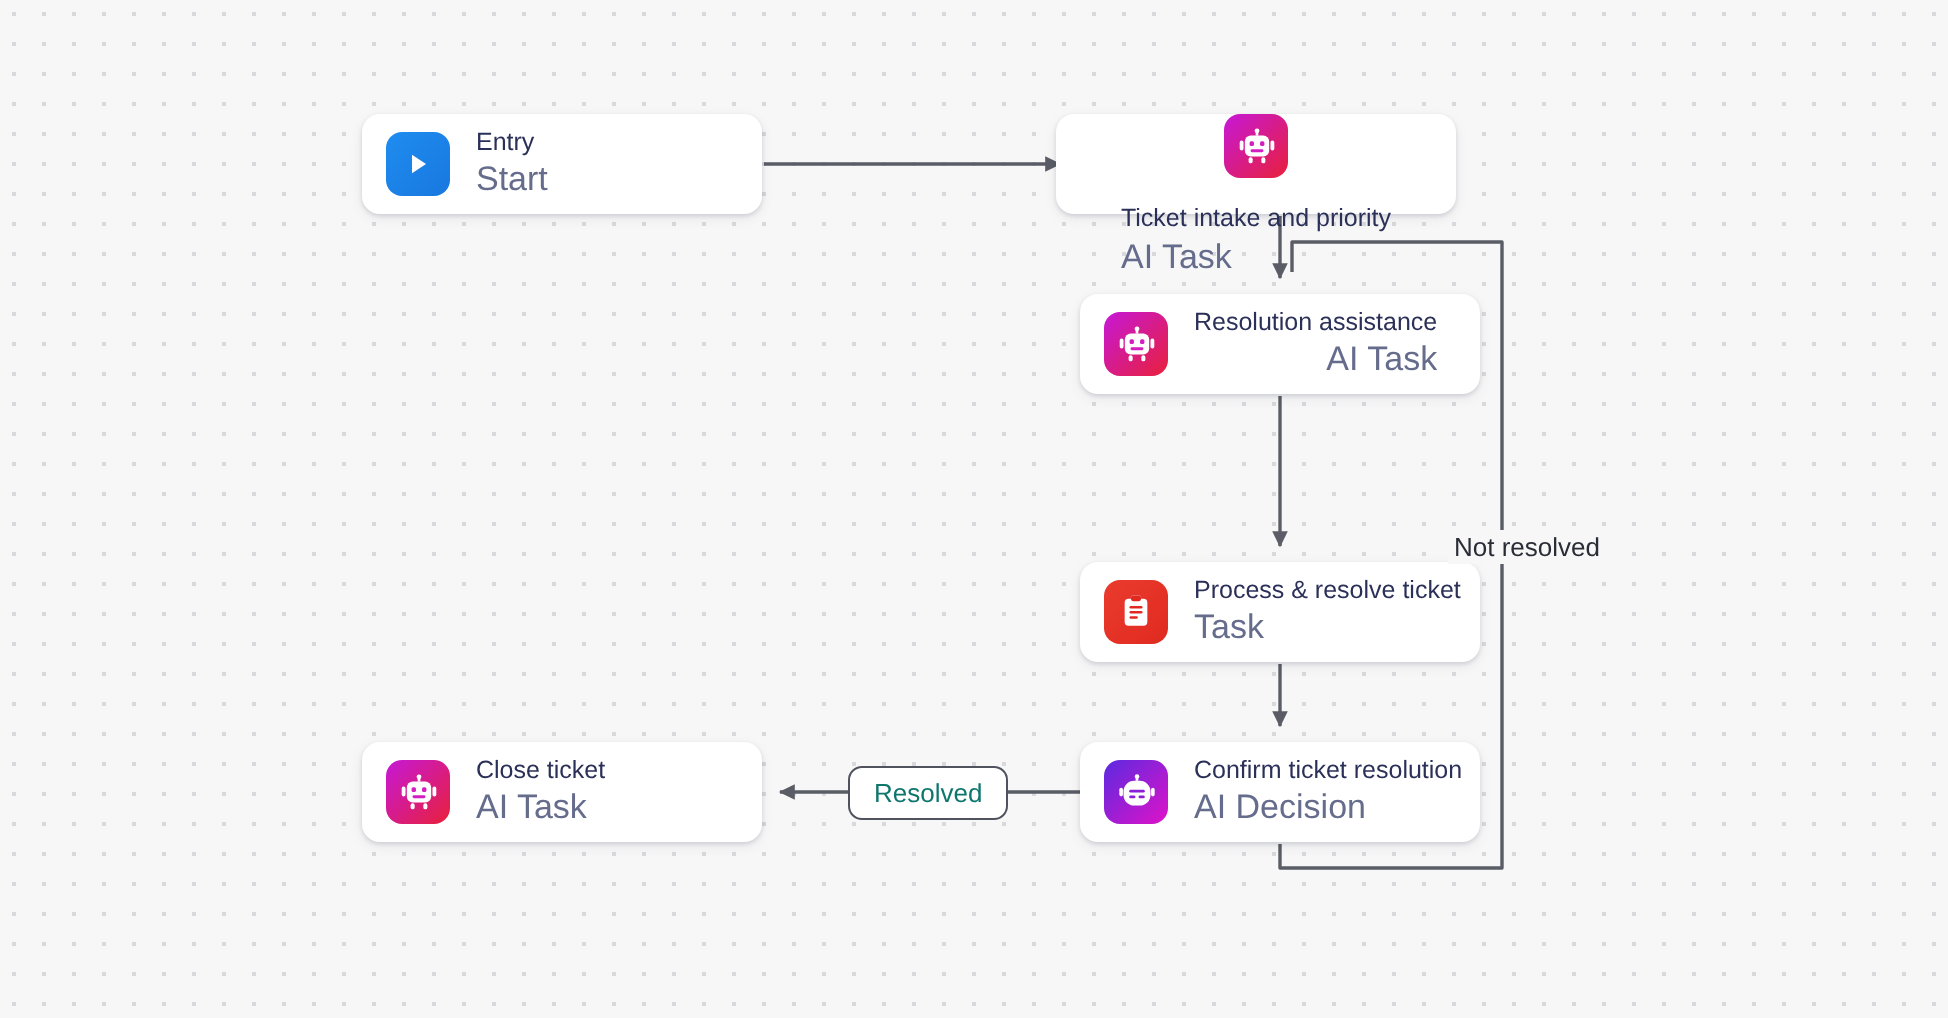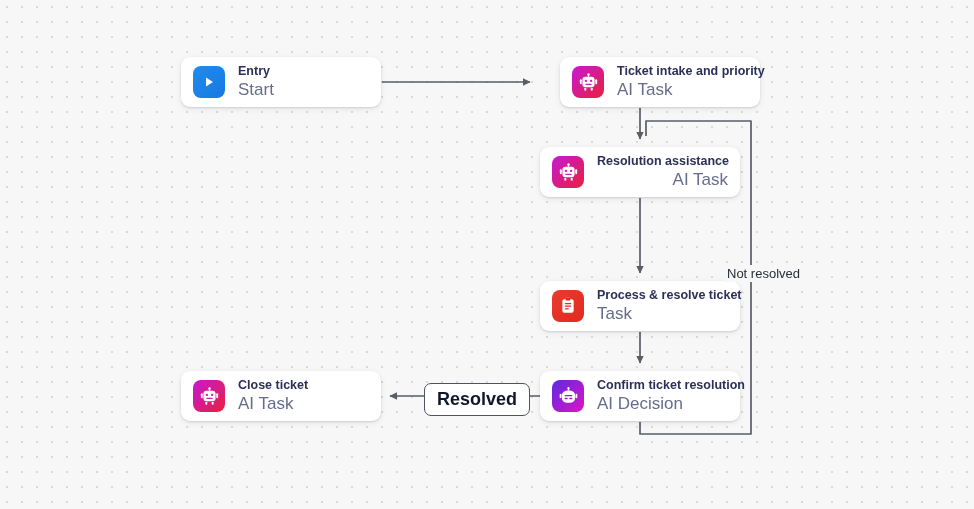--- a/index.html
+++ b/index.html
@@ -56,39 +56,39 @@
   .icon-ai-dec  { background: linear-gradient(135deg,#5b2ae0 0%,#e012c8 100%); }
   .node-text {
     display: flex;
     flex-direction: column;
     justify-content: center;
     line-height: 1.18;
     min-width: 0;
   }
   .node-title {
     font-size: 12.5px;
-    font-weight: bold;
+    font-weight: normal;
     color: #2b3058;
     white-space: nowrap;
   }
   .node-sub {
     font-size: 17px;
     color: #666d8c;
     margin-top: 2px;
     white-space: nowrap;
   }
   .edge-label-pill {
     position: absolute;
     box-sizing: border-box;
     background: #ffffff;
     border: 1.4px solid #50535e;
     border-radius: 7px;
-    font-size: 18px;
-    font-weight: bold;
-    color: #0f172a;
+    font-size: 13px;
+    font-weight: normal;
+    color: #0f766e;
     padding: 5px 12px;
     white-space: nowrap;
     cursor: pointer;
   }
   .edge-label-plain {
     position: absolute;
     background: #f7f7f8;
     font-size: 13px;
     color: #2a2d36;
     padding: 1px 3px;
@@ -126,21 +126,21 @@
       <svg width="16" height="16" viewBox="0 0 16 16" aria-hidden="true">
         <path d="M5 3.4 L12 8 L5 12.6 Z" fill="#ffffff"></path>
       </svg>
     </div>
     <div class="node-text">
       <span class="node-title">Entry</span>
       <span class="node-sub">Start</span>
     </div>
   </div>
 
-  <div class="node" style="left:560px; top:57px;">
+  <div class="node" style="left:528px; top:57px;flex-direction:column;">
     <div class="node-icon icon-ai-task">
       <svg width="19" height="19" viewBox="0 0 20 20" aria-hidden="true">
         <rect x="9.3" y="1.4" width="1.4" height="2.6" fill="#ffffff"></rect>
         <circle cx="10" cy="1.5" r="1.25" fill="#ffffff"></circle>
         <rect x="3.6" y="4" width="12.8" height="11" rx="3.1" fill="#ffffff"></rect>
         <rect x="6.1" y="7" width="2.3" height="2.5" rx="0.8" fill="#d41fc0"></rect>
         <rect x="11.6" y="7" width="2.3" height="2.5" rx="0.8" fill="#d41fc0"></rect>
         <rect x="6.6" y="11.2" width="6.8" height="1.5" rx="0.75" fill="#d41fc0"></rect>
         <rect x="0.9" y="6.6" width="2" height="5.2" rx="1" fill="#ffffff"></rect>
         <rect x="17.1" y="6.6" width="2" height="5.2" rx="1" fill="#ffffff"></rect>

